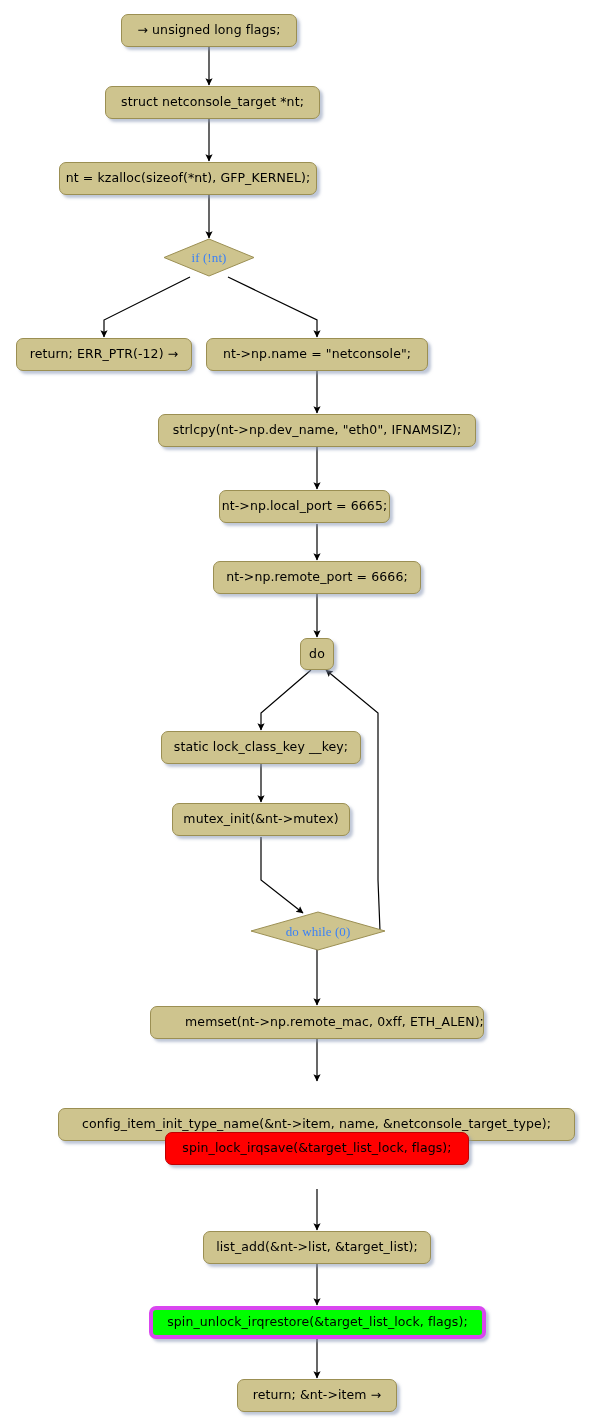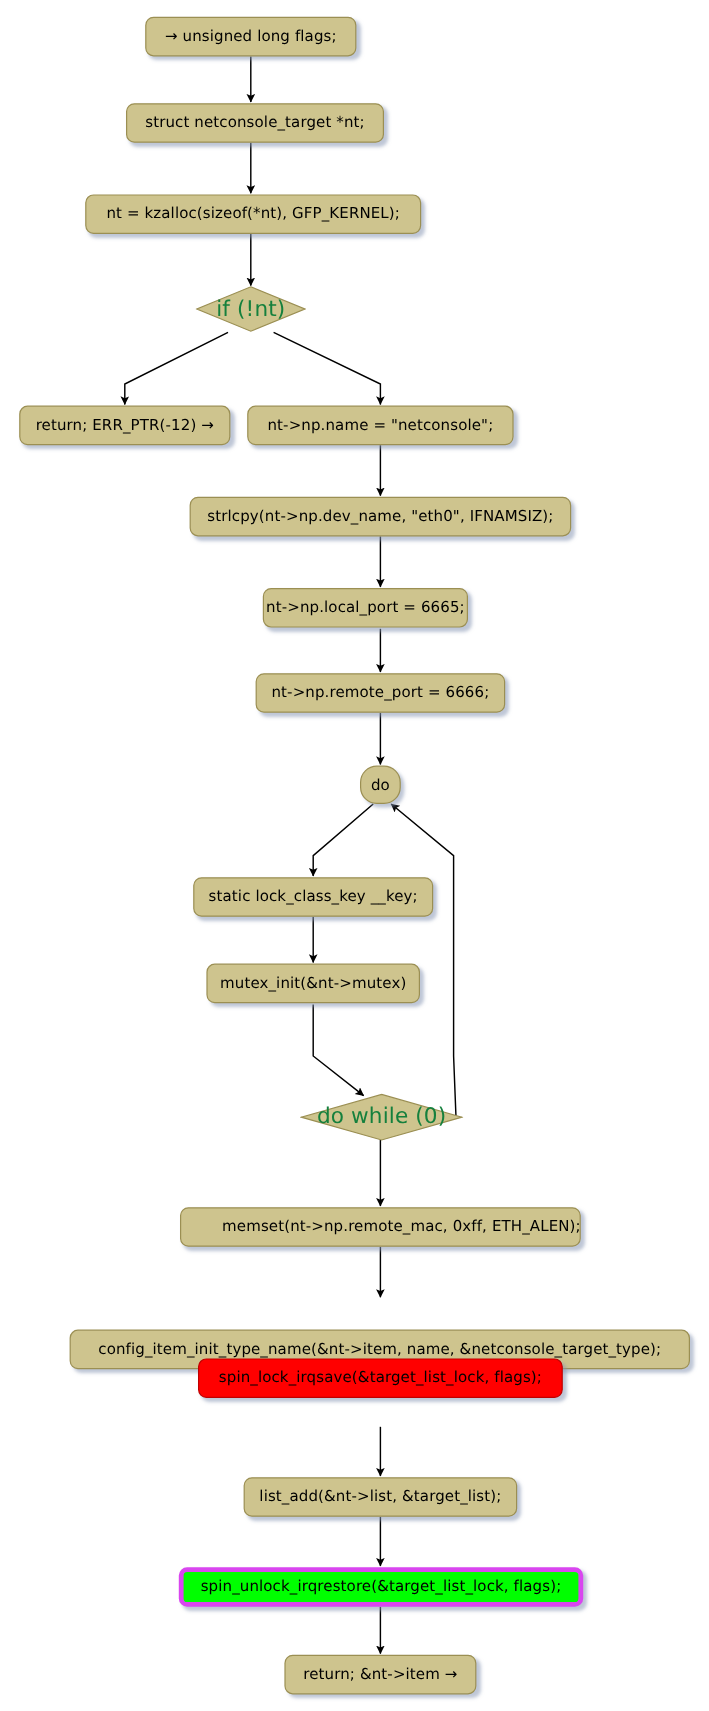--- a/index.html
+++ b/index.html
@@ -61,22 +61,23 @@
   .diamond-shape {
     position: absolute;
     left: 0;
     top: 0;
     width: 100%;
     height: 100%;
   }
   .diamond-label {
     position: relative;
     z-index: 2;
-    font-size: 18px;
-    color: #15803d;
+    font-size: 13px;
+    color: #3b82f6;
+    font-family: Liberation Serif, serif;
   }
   .node-small {
     font-size: 12.5px;
   }
 </style>
 </head>
 <body>
 
 <div id="diagram-root">
 
@@ -129,21 +130,21 @@
   </svg>
 
   <div class="node node-activity" style="left:121px; top:14px; width:176px; height:33px;">
     <span>→ unsigned long flags;</span>
   </div>
 
   <div class="node node-activity" style="left:105px; top:86px; width:215px; height:33px;">
     <span>struct netconsole_target *nt;</span>
   </div>
 
-  <div class="node node-activity" style="left:71px; top:162px; width:280px; height:33px;justify-content:center;">
+  <div class="node node-activity" style="left:59px; top:162px; width:258px; height:33px;justify-content:center;">
     <span>nt = kzalloc(sizeof(*nt), GFP_KERNEL);</span>
   </div>
 
   <div class="node node-diamond" style="left:163px; top:238px; width:92px; height:39px;">
     <svg class="diamond-shape" viewBox="0 0 92 39" preserveAspectRatio="none">
       <polygon points="46,1 91,19.5 46,38 1,19.5" fill="#CEC48E" stroke="#9B8F53" stroke-width="1"></polygon>
     </svg>
     <span class="diamond-label">if (!nt)</span>
   </div>
 
@@ -160,21 +161,21 @@
   </div>
 
   <div class="node node-activity" style="left:219px; top:490px; width:171px; height:33px;">
     <span>nt-&gt;np.local_port = 6665;</span>
   </div>
 
   <div class="node node-activity" style="left:213px; top:561px; width:208px; height:33px;">
     <span>nt-&gt;np.remote_port = 6666;</span>
   </div>
 
-  <div class="node node-activity node-small" style="left:300px; top:638px; width:34px; height:32px;border-radius:14px;">
+  <div class="node node-activity node-small" style="left:300px; top:638px; width:34px; height:32px;">
     <span>do</span>
   </div>
 
   <div class="node node-activity" style="left:161px; top:731px; width:200px; height:33px;">
     <span>static lock_class_key __key;</span>
   </div>
 
   <div class="node node-activity" style="left:172px; top:803px; width:178px; height:33px;">
     <span>mutex_init(&amp;nt-&gt;mutex)</span>
   </div>

